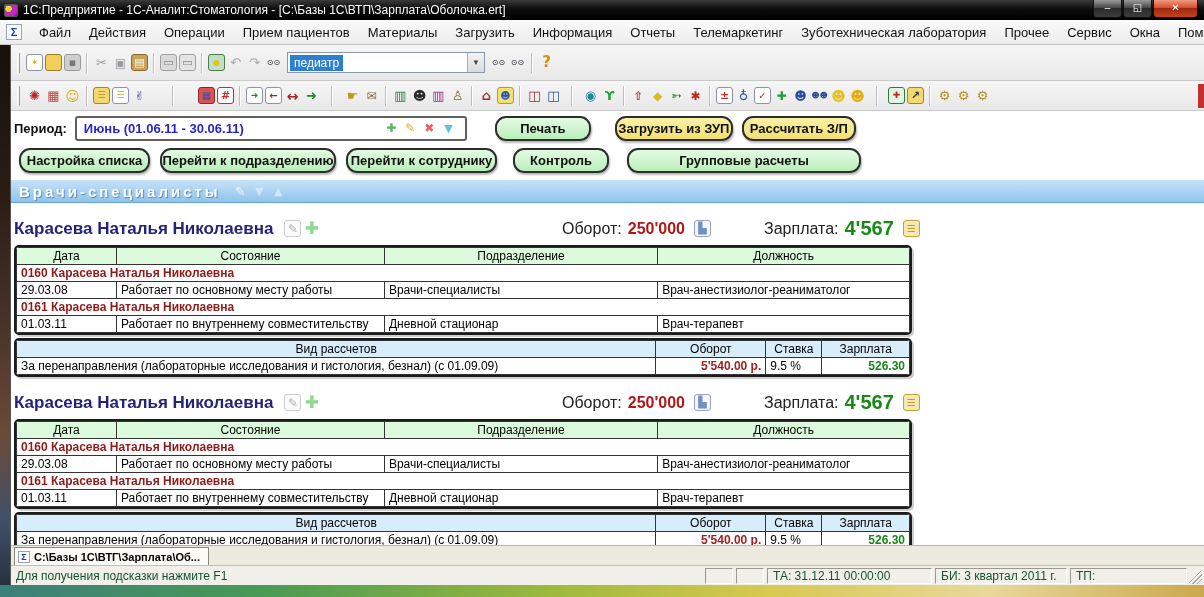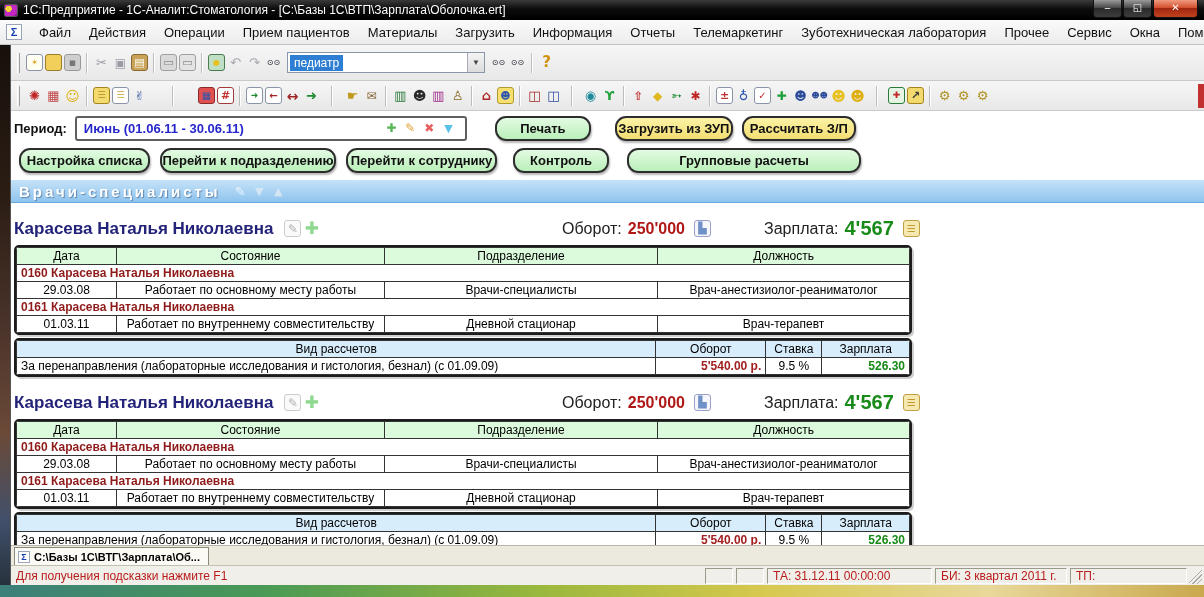--- a/index.html
+++ b/index.html
@@ -65,35 +65,35 @@
   .mval-grn { font-size:20px; font-weight:bold; color:#178a17; margin-right:8px; }
 
   .tblzone { margin-left:3px; width:898px; }
   .twrap { border:2px solid #1c1c1c; border-radius:5px; overflow:hidden; box-shadow:2px 2px 0 #cfcfcf; background:#fff; }
   .twrap + .twrap { margin-top:3px; }
   table { width:100%; border-collapse:collapse; table-layout:fixed; }
   td,th { border:1px solid #333; font-size:12px; font-weight:normal; padding:1px 4px; height:17px; overflow:hidden; white-space:nowrap; }
   tr.hdr th { background:#dcfadc; text-align:center; }
   tr.chdr th { background:#d8edfc; text-align:center; }
   td.grp { color:#8f1a1a; font-weight:bold; text-align:left; }
-  td.c { text-align:center;margin-top:40px; }
+  td.c { text-align:left;margin-top:40px; }
   td.l { text-align:left; }
   td.r { text-align:right; }
   td.red { color:#a32020; font-weight:bold; }
   td.grn { color:#178a17; font-weight:bold; }
 
   
   .tabbar { position:absolute; left:11px; top:545px; width:1193px; height:20px; background:#eceadf; border-top:1px solid #b8b5a8;
     display:flex; align-items:flex-end; padding-left:3px; }
   .mditab { height:18px; background:#fbfaf4; border:1px solid #8a8a7a; border-bottom:none; display:flex; align-items:center;
     padding:0 8px 0 3px; font-size:11px; font-weight:bold; }
   .mditab .tsig { width:12px; height:12px; border:1px solid #9aa4b8; background:#fff; color:#1a3fae; font-weight:bold; font-size:9px;
     line-height:10px; text-align:center; margin-right:4px; }
   .statusbar { position:absolute; left:11px; top:565px; width:1193px; height:20px; background:#f0efe9; border-top:1px solid #c2bfae;
-    display:flex; align-items:center; font-size:12px; color:#b91c1c; padding:0 2px; }
+    display:flex; align-items:center; font-size:12px; color:#14532d; padding:0 2px; }
   .sb-hint { flex:1; padding-left:3px; }
   .sb-cell { border:1px solid; border-color:#9a9a8a #fff #fff #9a9a8a; height:16px; margin-left:3px; padding:0 5px; line-height:14px; flex:none; }
   .sb-grip { width:13px; height:16px; margin-left:2px;
     background:linear-gradient(135deg,transparent 50%,#aaa 50%,#aaa 55%,transparent 55%,transparent 65%,#aaa 65%,#aaa 70%,transparent 70%,transparent 80%,#aaa 80%,#aaa 85%,transparent 85%); }
 
   
   .leftstrip { position:absolute; left:0; top:45px; width:11px; height:540px;
     background:linear-gradient(180deg,#17100b,#2b1d14 28%,#4a332a 52%,#6b4a38 72%,#41506a 88%,#27313d); border-right:1px solid #555; }
   .bottomstrip { position:absolute; left:0; top:585px; width:1204px; height:12px;
     background:linear-gradient(90deg,#3d7f7a,#4a9a55 22%,#9ab83d 45%,#d6c84e 63%,#e8d89a 82%,#caa94e); }

